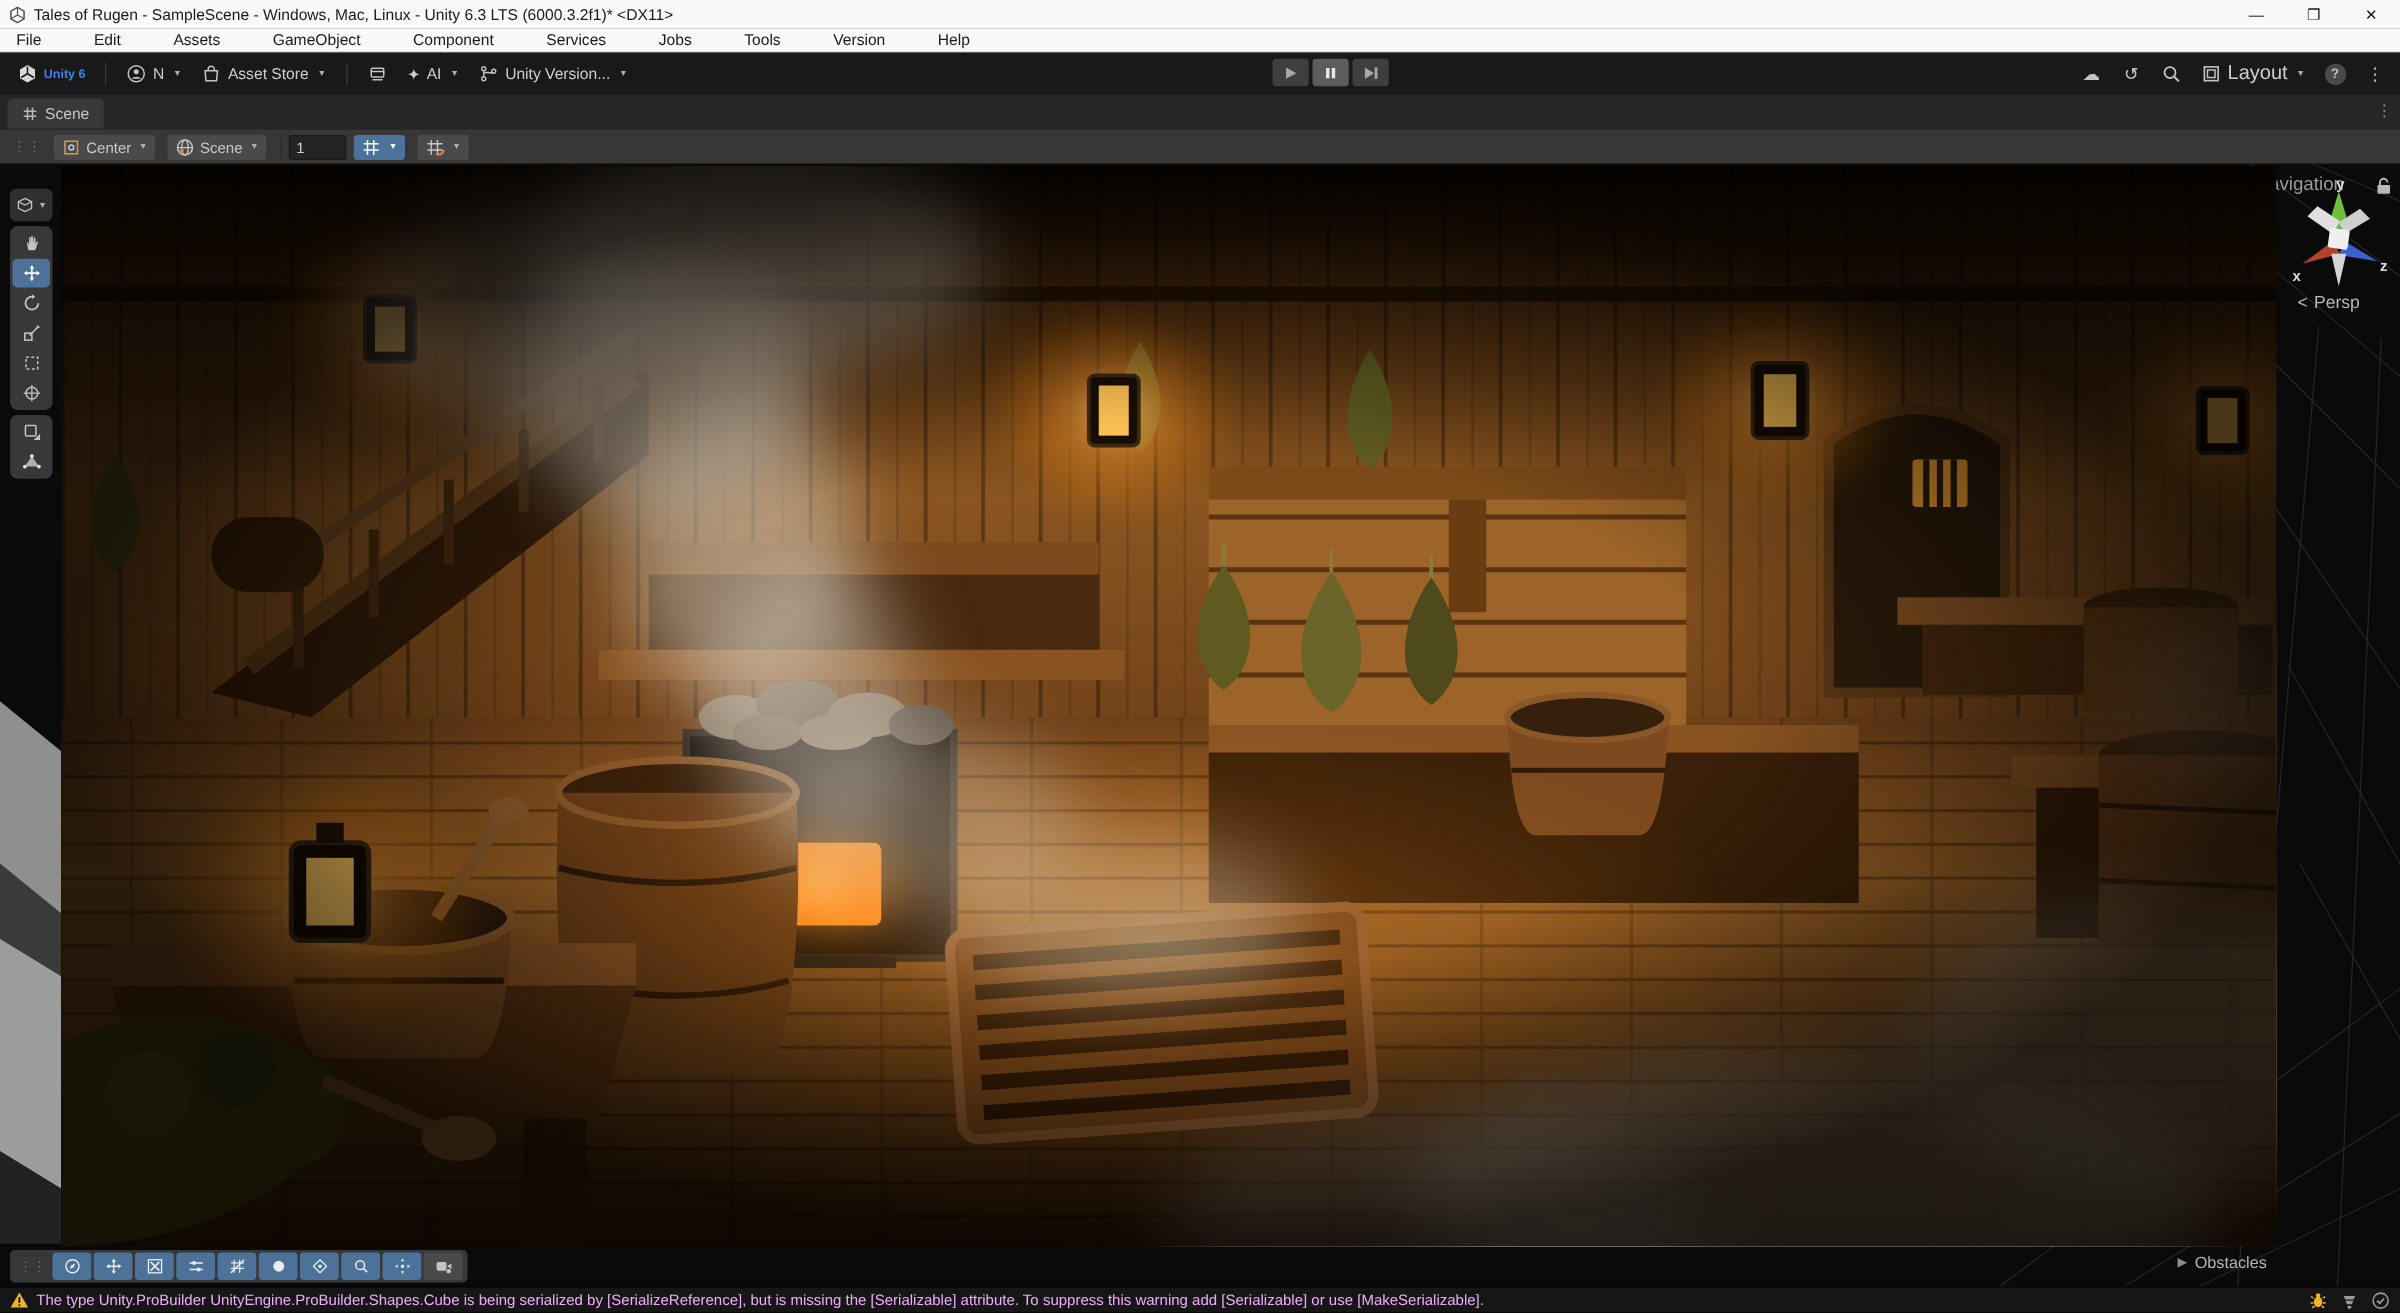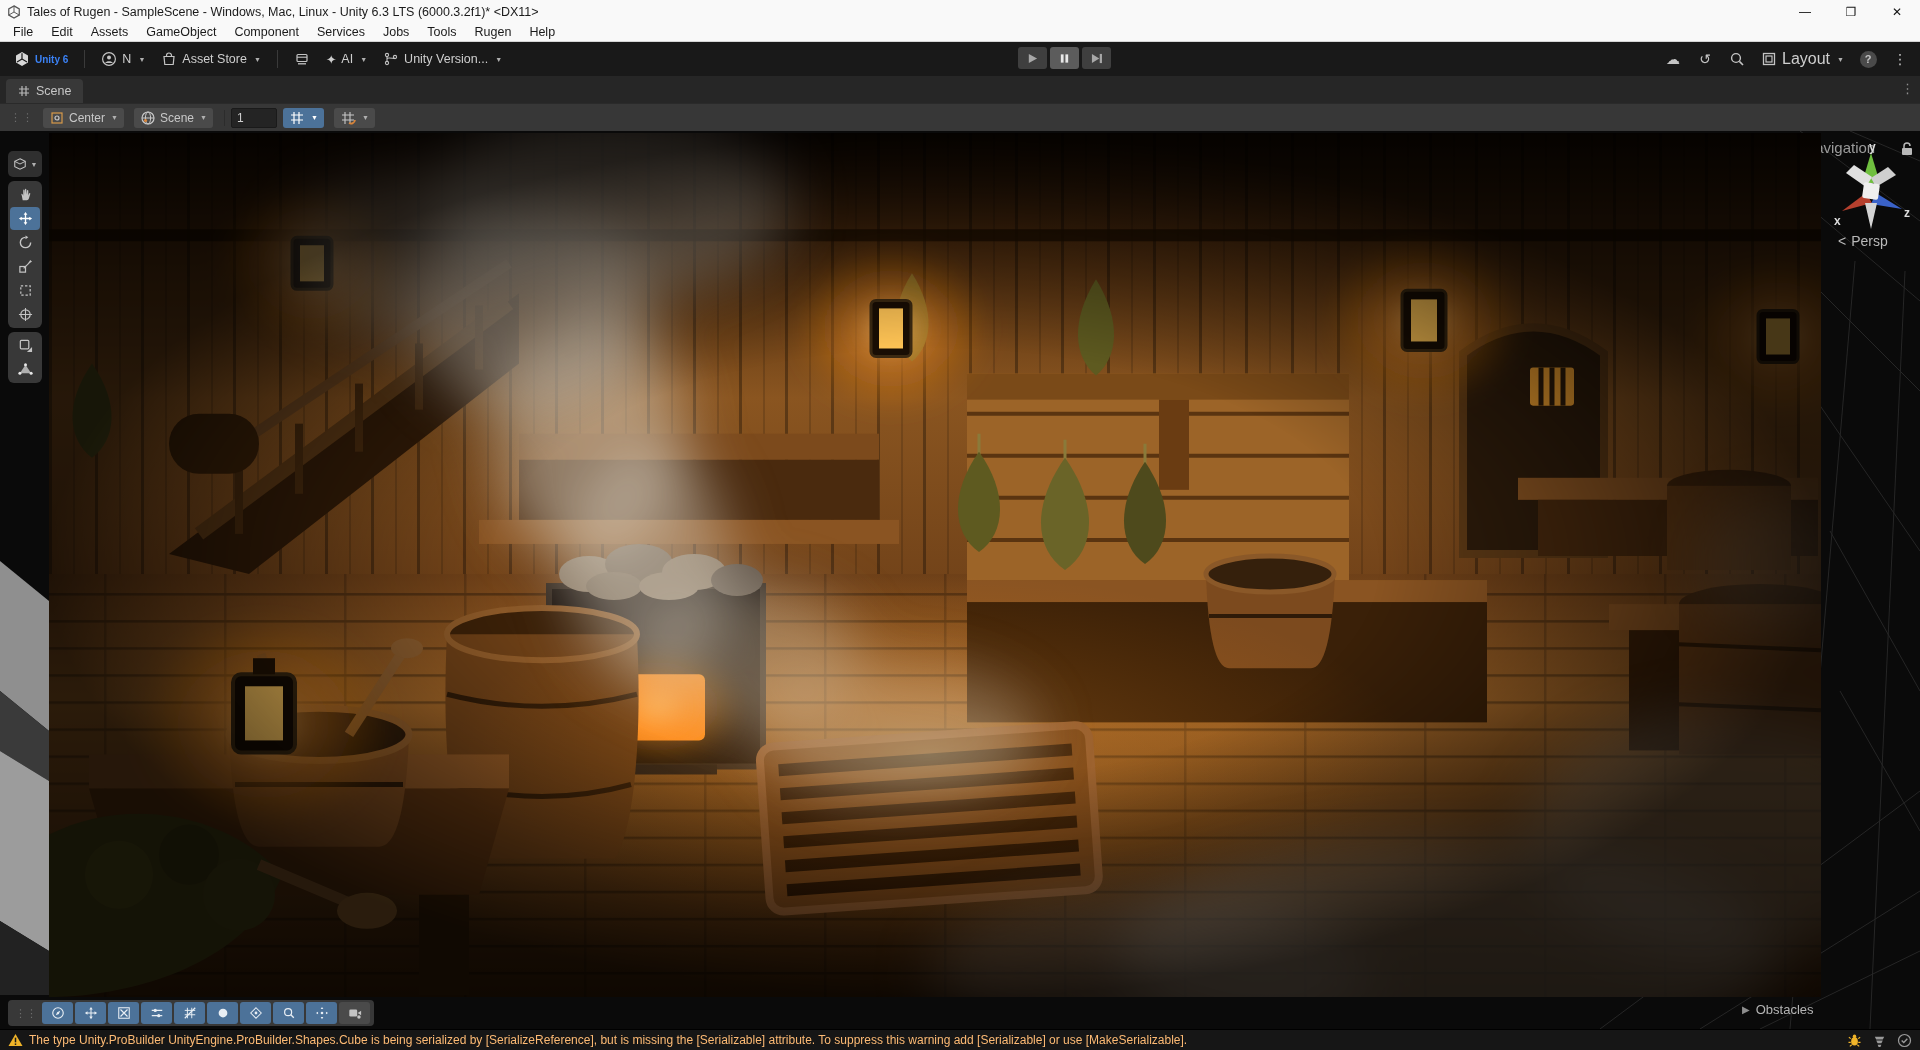--- a/index.html
+++ b/index.html
@@ -9,21 +9,21 @@
   .abs { position:absolute; }
 
   
   .titlebar { left:0; top:0; width:1920px; height:23px; background:#f9f9f9; display:flex; align-items:center; }
   .titlebar .appicon { width:14px; height:14px; margin:0 6px 0 7px; }
   .titlebar .title { font-size:12.5px; color:#1a1a1a; }
   .wincontrols { position:absolute; right:0; top:0; height:23px; display:flex; }
   .winbtn { width:46px; height:23px; display:flex; align-items:center; justify-content:center; font-size:12px; color:#111; cursor:default; }
 
   
-  .menubar { left:0; top:23px; width:1920px; height:19px; background:#f9f9f9; border-bottom:1px solid #d4d4d4; display:flex; align-items:center; padding-left:4px; }
+  .menubar { left:0; top:23px; width:1920px; height:19px; background:#f9f9f9; border-bottom:1px solid #d4d4d4; display:flex; align-items:center; padding-left:4px;gap:24px; }
   .menuitem { font-size:12.5px; color:#1a1a1a; padding:0 9px; height:19px; display:flex; align-items:center; }
 
   
   .toolbar { left:0; top:42px; width:1920px; height:34px; background:#191919; display:flex; align-items:center; color:#cfcfcf; }
   .tb-group { display:flex; align-items:center; gap:4px; padding:0 8px; font-size:12.5px; }
   .tb-item { display:flex; align-items:center; gap:5px; padding:4px 6px; border-radius:3px; color:#cfcfcf; }
   .tb-sep { width:1px; height:18px; background:#3a3a3a; margin:0 6px; }
   .unity-brand { font-weight:bold; color:#3b82f6; font-size:10px; }
   .dd { font-size:7px; color:#b0b0b0; margin-left:2px; }
   .playgroup { position:absolute; left:1018px; top:5px; display:flex; gap:3px; }
@@ -69,21 +69,21 @@
   .pal-gap { height:4px; }
 
   
   .navbar { left:8px; top:869px; z-index:4; height:26px; background:#383838; border-radius:4px; display:flex; align-items:center; padding:0 4px; gap:2px; }
   .nav-handle { color:#6d6d6d; font-size:11px; margin:0 3px; }
   .nbtn { width:31px; height:22px; border-radius:3px; background:#4c7299; display:flex; align-items:center; justify-content:center; color:#e8eef4; }
   .nbtn.gray { background:#4a4a4a; color:#c4c4c4; }
 
   
   .statusbar { left:0; top:1029px; width:1920px; height:21px; background:#161616; border-top:1px solid #000; display:flex; align-items:center; padding:0 8px; }
-  .warntext { color:#fdba74; font-size:12px; margin-left:6px; white-space:nowrap; }
+  .warntext { color:#f0abfc; font-size:12px; margin-left:6px; white-space:nowrap; }
   .status-right { position:absolute; right:8px; display:flex; align-items:center; gap:10px; }
 </style>
 </head>
 <body>
 
 <div class="app">
 
   <div class="abs titlebar">
     <svg class="appicon" viewBox="0 0 16 16">
         <polygon points="8,1 14,4.5 14,11.5 8,15 2,11.5 2,4.5" fill="none" stroke="#555" stroke-width="1.4"></polygon>
@@ -100,21 +100,21 @@
 
   <div class="abs menubar">
     <span class="menuitem">File</span>
     <span class="menuitem">Edit</span>
     <span class="menuitem">Assets</span>
     <span class="menuitem">GameObject</span>
     <span class="menuitem">Component</span>
     <span class="menuitem">Services</span>
     <span class="menuitem">Jobs</span>
     <span class="menuitem">Tools</span>
-    <span class="menuitem">Rugen</span>
+    <span class="menuitem">Version</span>
     <span class="menuitem">Help</span>
   </div>
 
   <div class="abs toolbar">
     <div class="tb-group">
       <div class="tb-item">
         <svg class="icon14" viewBox="0 0 16 16">
             <polygon points="8,1 14,4.5 14,11.5 8,15 2,11.5 2,4.5" fill="#d8d8d8"></polygon>
             <polyline points="8,2.2 8,8 13,11" fill="none" stroke="#191919" stroke-width="1.2"></polyline>
             <polyline points="3,11 8,8" fill="none" stroke="#191919" stroke-width="1.2"></polyline>

